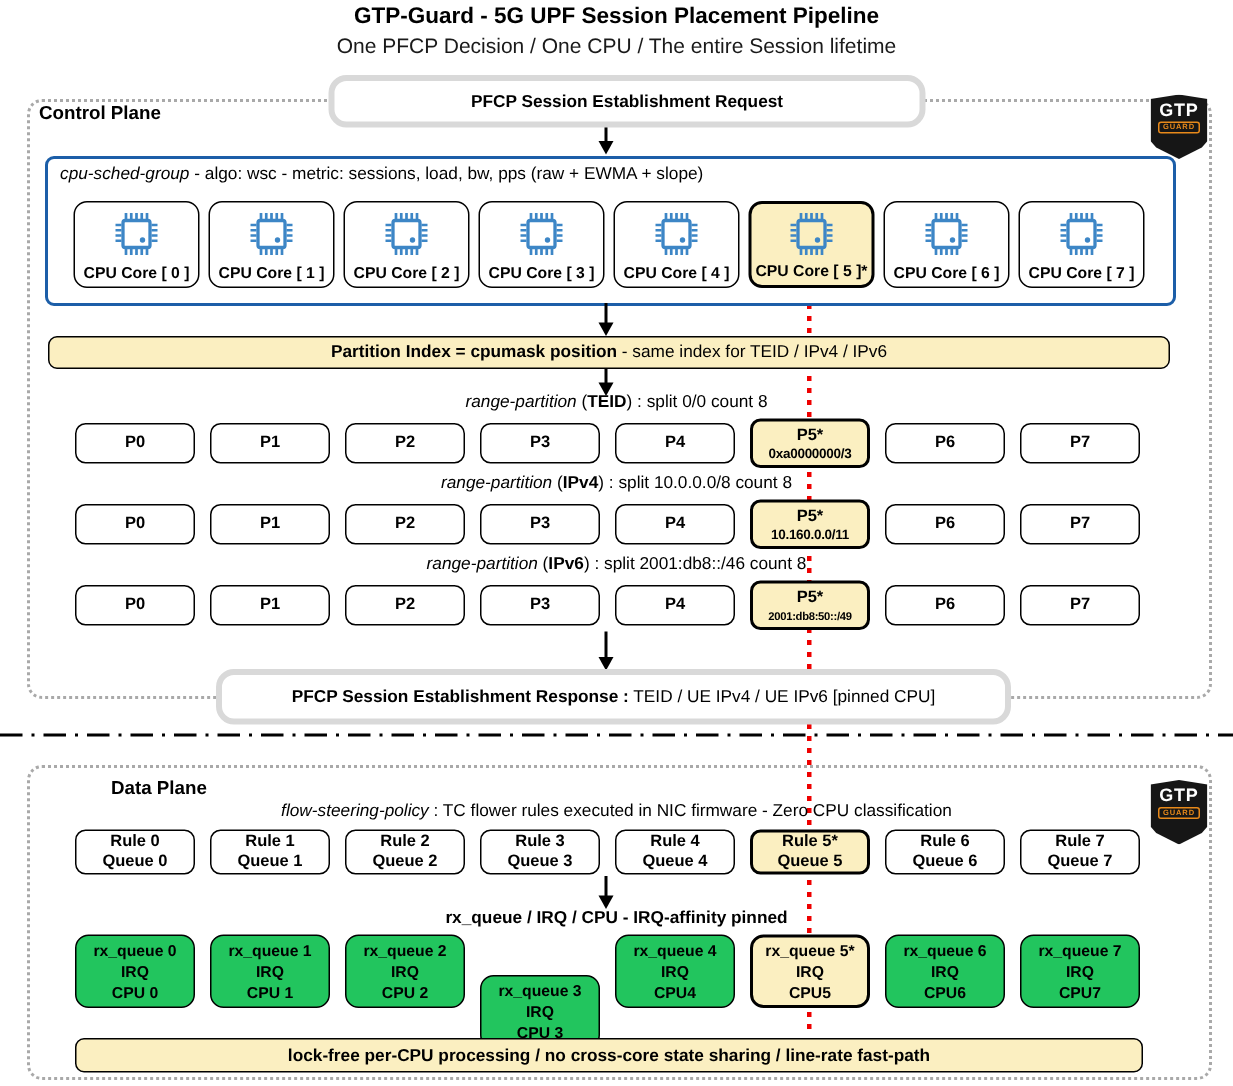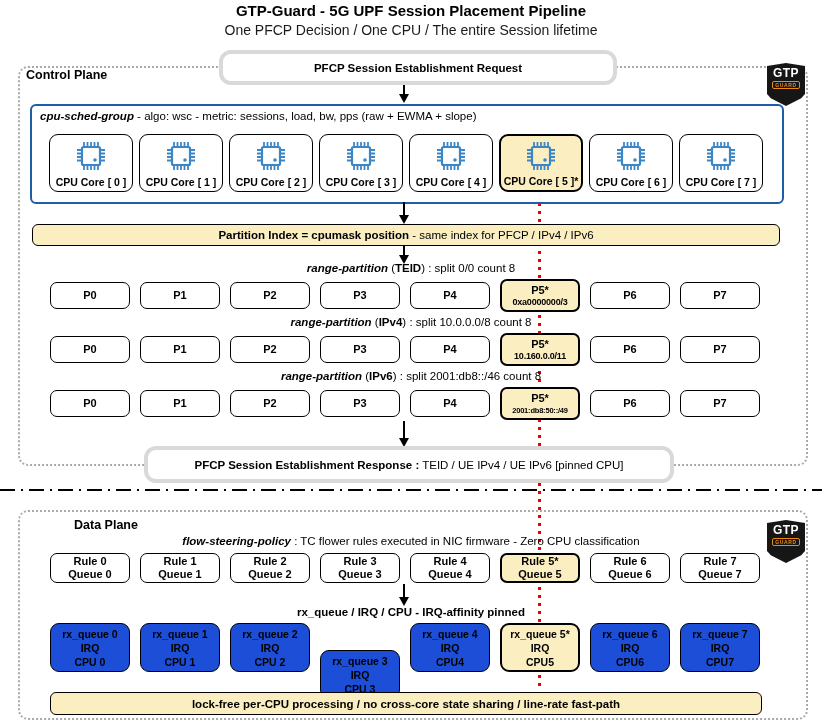--- a/index.html
+++ b/index.html
@@ -13,21 +13,21 @@
   
   .section{border:2px dotted #a9a9a9;border-radius:10px;z-index:0;}
   .section-label{font-size:12.5px;font-weight:bold;z-index:3;}
   
   .msgbox{background:#fff;border:4px solid #d9d9d9;border-radius:12px;z-index:3;
           display:flex;align-items:center;justify-content:center;font-size:11.5px;white-space:pre;}
   .msgbox .b{font-weight:bold;}
   
   .sched{border:2px solid #1c5ea8;border-radius:6px;background:#fff;z-index:2;}
   .sched-header{position:absolute;left:8px;top:4px;font-size:11.5px;white-space:pre;}
-  .bi{font-weight:bold;font-style:italic;}
+  .bi{font-weight:normal;font-style:italic;}
   .b{font-weight:bold;}
   .core-box{position:absolute;top:28px;width:84px;height:58px;background:#fff;
             border:1.6px solid #000;border-radius:9px;display:flex;flex-direction:column;
             align-items:center;justify-content:flex-end;padding-bottom:3px;box-sizing:border-box;}
   .core-box .cpu-icon{flex:1;display:flex;align-items:center;justify-content:center;}
   .core-label{font-size:10.5px;font-weight:bold;white-space:pre;}
   .hl{background:#fbefc1 !important;border-width:2.5px !important;}
   
   .ybar{background:#fbefc1;border:1.6px solid #000;border-radius:6px;z-index:2;
         display:flex;align-items:center;justify-content:center;font-size:11.5px;white-space:pre;}
@@ -40,21 +40,21 @@
   .pcell{position:absolute;width:80px;height:27px;background:#fff;border:1.4px solid #000;border-radius:7px;
          display:flex;flex-direction:column;align-items:center;justify-content:center;box-sizing:border-box;z-index:2;}
   .pcell-label{font-size:11px;font-weight:bold;line-height:13px;}
   .pcell-value{font-size:9px;font-weight:bold;line-height:11px;letter-spacing:-0.2px;}
   
   .divider{position:absolute;left:0;top:488px;z-index:1;}
   
   .rule-box{position:absolute;top:553px;width:80px;height:30px;background:#fff;border:1.4px solid #000;
             border-radius:7px;display:flex;flex-direction:column;align-items:center;justify-content:center;
             box-sizing:border-box;z-index:2;font-size:11px;font-weight:bold;line-height:13.5px;}
-  .rx-box{position:absolute;top:623px;width:80px;height:49px;background:#1d4ed8;border:1.4px solid #000;
+  .rx-box{position:absolute;top:623px;width:80px;height:49px;background:#22c55e;border:1.4px solid #000;
           border-radius:9px;display:flex;flex-direction:column;align-items:center;justify-content:center;
           box-sizing:border-box;z-index:2;font-size:10.5px;font-weight:bold;line-height:14px;}
   
   .redline{position:absolute;left:538px;top:203px;width:3px;height:487px;z-index:1;
      background:repeating-linear-gradient(to bottom,#ee0000 0 3px,transparent 3px 8px);}
   
   .logo{width:38px;height:43px;z-index:3;}
   .shield{width:100%;height:100%;background:#161616;display:flex;flex-direction:column;align-items:center;
      clip-path:polygon(50% 100%,10% 82%,0 72%,0 7%,50% 0,100% 7%,100% 72%,90% 82%);}
   .logo-top{color:#fff;font-size:12px;font-weight:bold;letter-spacing:0.5px;margin-top:4px;line-height:12px;}
@@ -179,21 +179,21 @@
         <circle cx="21" cy="19" r="1.8" fill="#3d86c6"></circle>
       </svg>
     </span>
     <span class="core-label">CPU Core [ 7 ]</span>
   </div>
 </div>
   </div>
 
   <div class="arrow" style="left:403px;top:202px;height:14px;"></div>
 
-  <div class="abs ybar" style="left:32px;top:224px;width:746px;height:20px;"><span class="b">Partition Index = cpumask position</span><span> - same index for PFCP / IPv4 / IPv6</span></div>
+  <div class="abs ybar" style="left:32px;top:224px;width:746px;height:20px;"><span class="b">Partition Index = cpumask position</span><span> - same index for TEID / IPv4 / IPv6</span></div>
 
   <div class="arrow" style="left:403px;top:246px;height:10px;"></div>
 
   <div id="partitions">
   <div class="prow-label" style="top: 262px;"><span class="bi">range-partition</span><span> (</span><span class="b">TEID</span><span>)</span><span> : split 0/0 count 8</span></div>
 
   <div class="pcell" style="left: 50px; top: 282px;">
     <div class="pcell-label">P0</div>
 
   </div>

